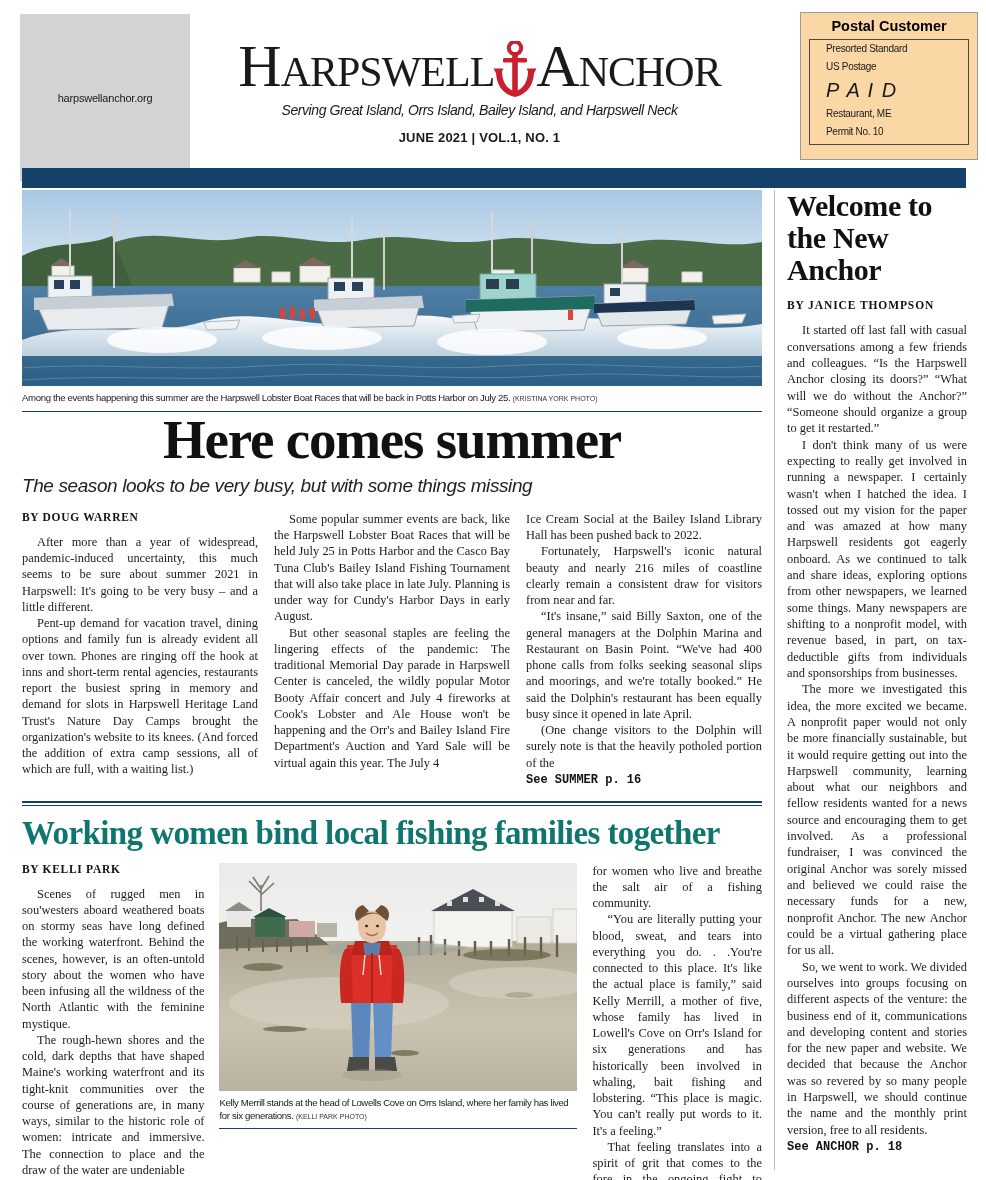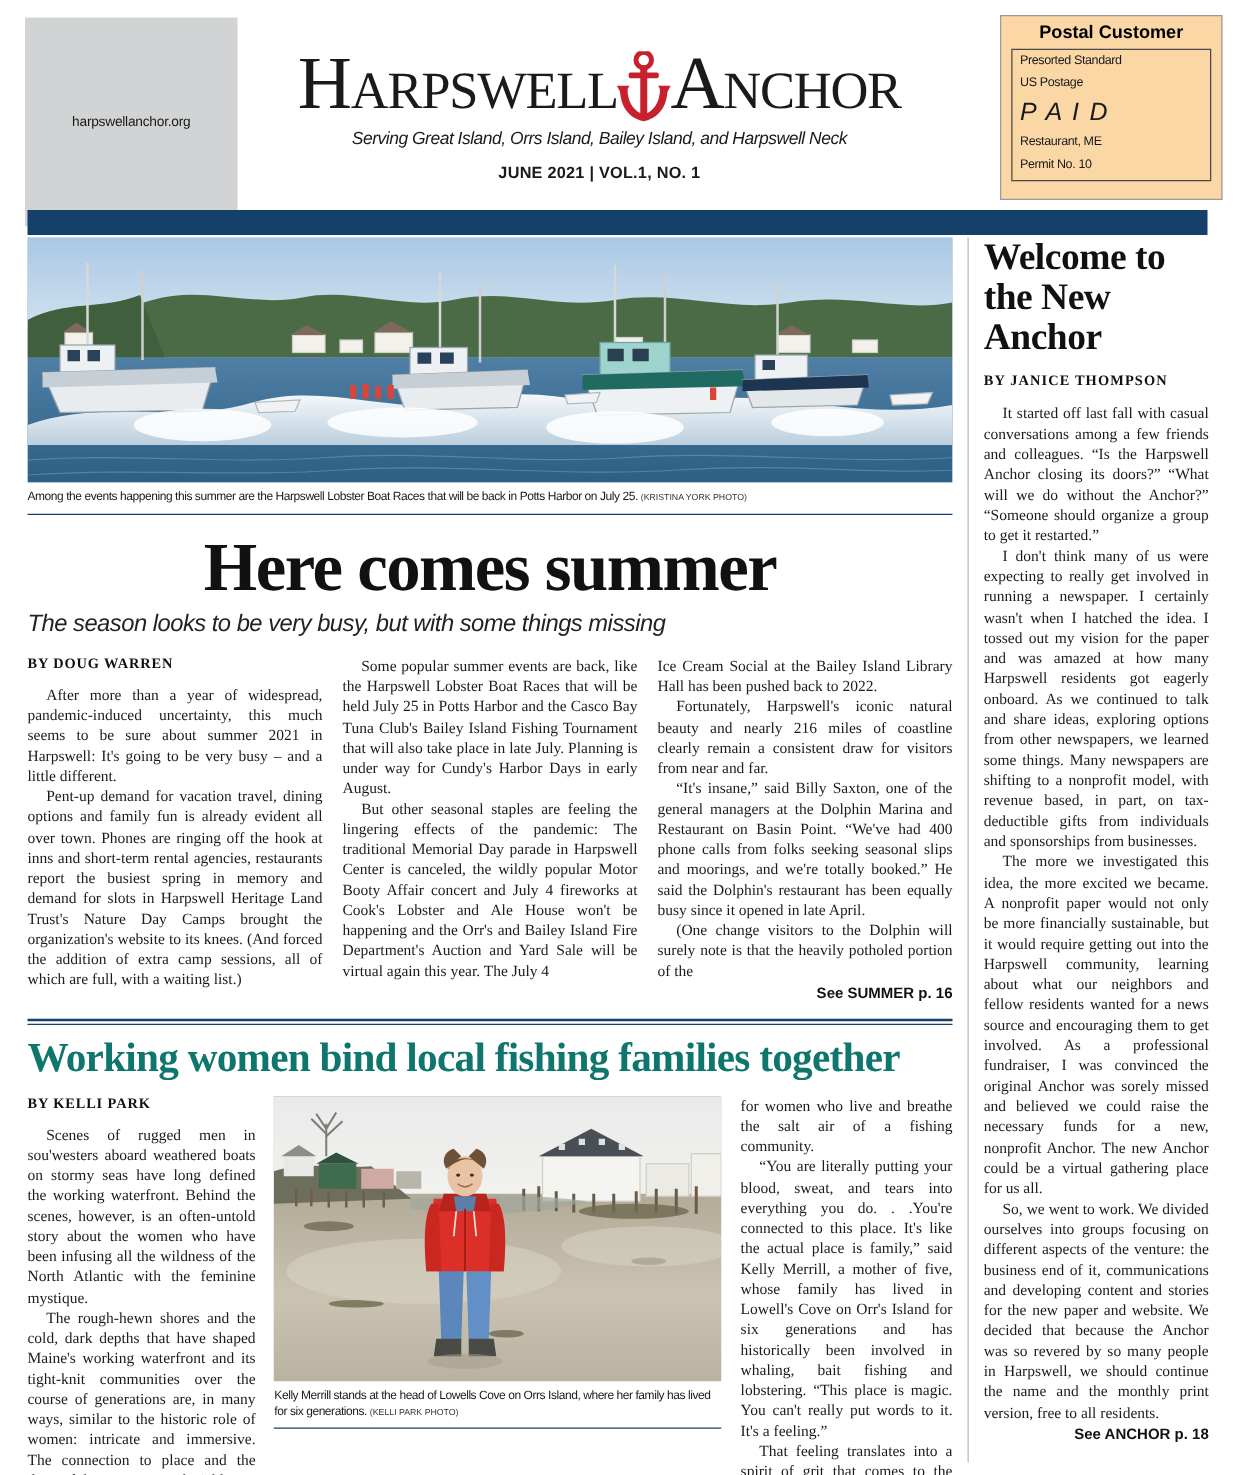--- a/index.html
+++ b/index.html
@@ -104,21 +104,21 @@
   .postal-title {
     font-family: "Liberation Sans", sans-serif;
     font-weight: bold;
     font-size: 14.5px;
     text-align: center;
     margin-bottom: 5px;
     color: #000;
   }
   .postal-inner {
     border: 1px solid #4a4a4a;
-    padding: 4px 6px 5px 6px;
+    padding: 4px 6px 5px 16px;
     height: 106px;
     box-sizing: border-box;
   }
   .postal-line {
     font-family: "Liberation Sans", sans-serif;
     font-size: 10px;
     line-height: 1.0;
     margin-bottom: 8px;
     color: #1a1a1a;
     letter-spacing: -0.3px;
@@ -194,21 +194,20 @@
     margin: 8px 0 0 0;
   }
 
   .headline-main {
     font-family: "Liberation Serif", serif;
     font-weight: bold;
     font-size: 55px;
     text-align: center;
     letter-spacing: -1.2px;
     line-height: 1.0;
-    margin-top: 14px;
     color: #111;
   }
   .deck {
     font-family: "Liberation Sans", sans-serif;
     font-style: italic;
     font-size: 19px;
     margin-top: 8px;
     color: #222;
     letter-spacing: -0.4px;
   }
@@ -233,24 +232,24 @@
     font-family: "Liberation Serif", serif;
     font-size: 12.4px;
     line-height: 1.31;
     text-align: justify;
     margin: 0;
     text-indent: 15px;
     color: #1b1b1b;
     hyphens: auto;
   }
   .jump {
-    font-family: Liberation Sans, sans-serif;
+    font-family: Liberation Mono, monospace;
     font-weight: bold;
     font-size: 12px;
-    text-align: right;
+    text-align: left;
     margin-top: 2px;
     color: #111;
   }
 
   
   .feature2 {
     margin-top: 14px;
   }
   .headline-2 {
     font-family: "Liberation Serif", serif;

